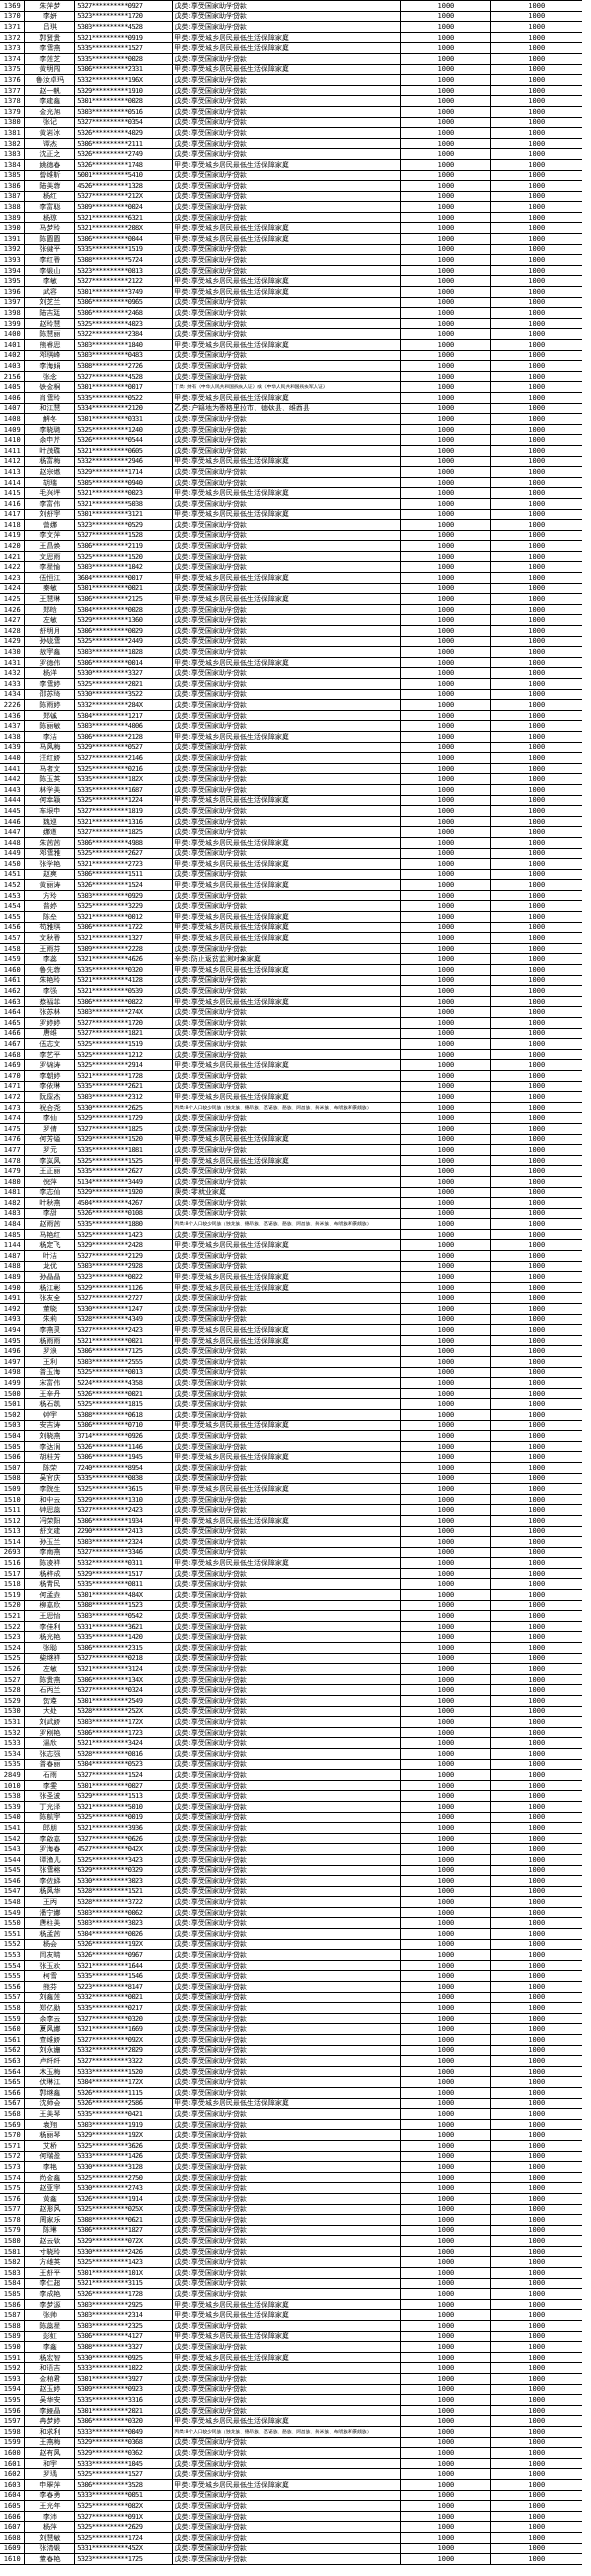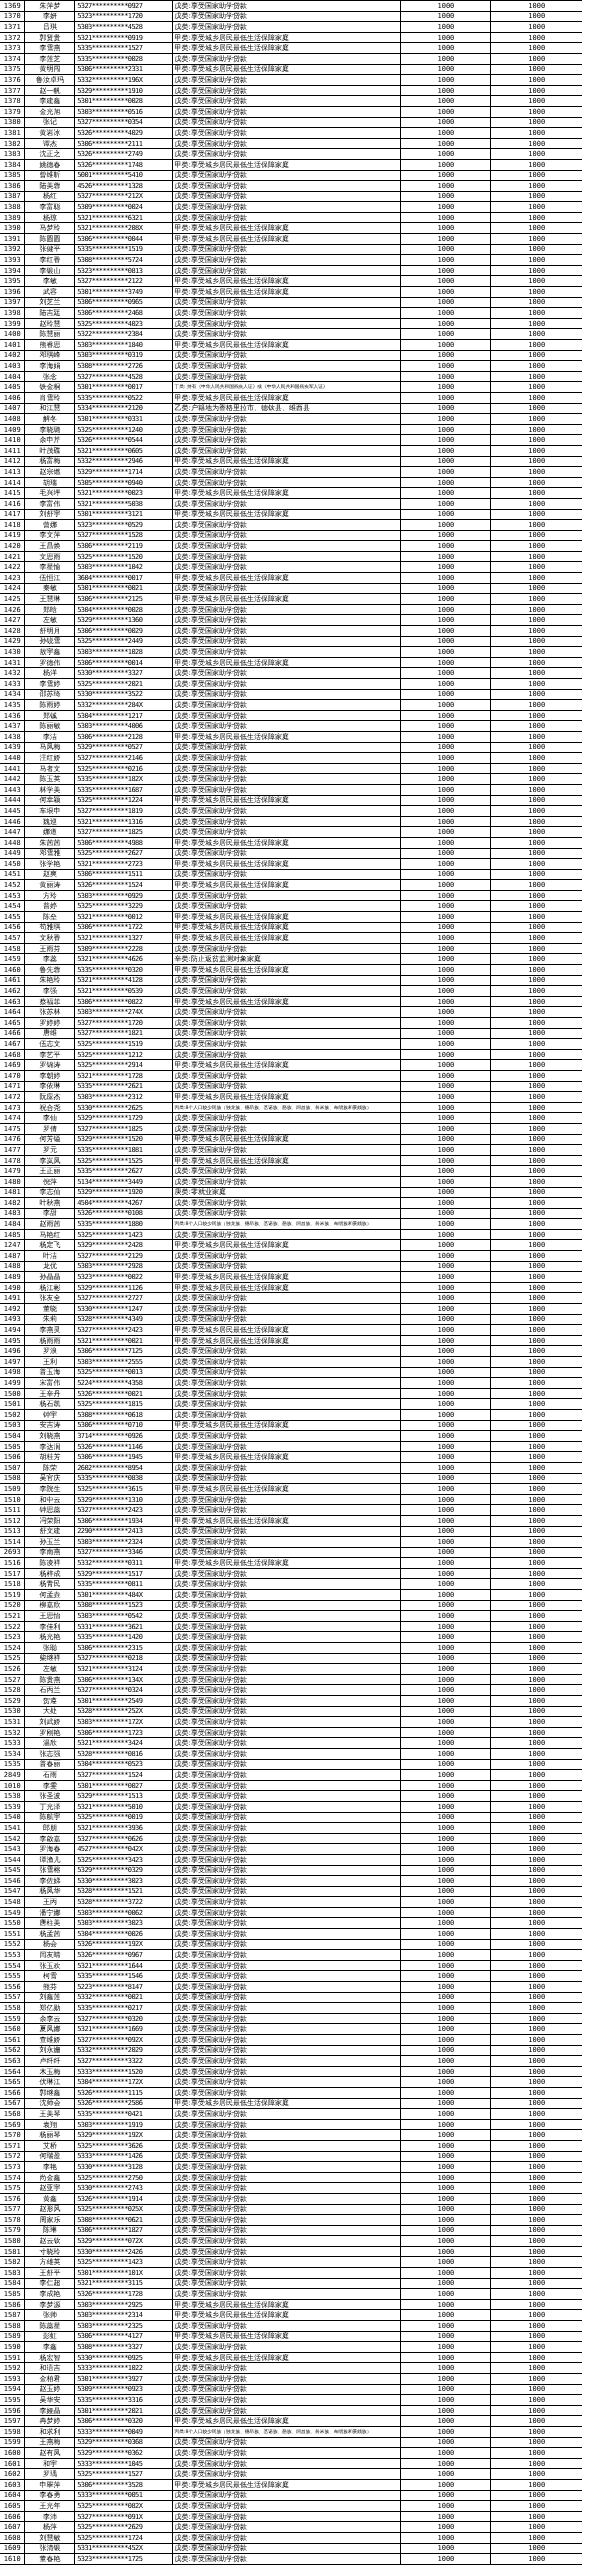--- a/index.html
+++ b/index.html
@@ -279,35 +279,35 @@
       <div class="cell c-num">1401</div>
       <div class="cell c-name">熊睿思</div>
       <div class="cell c-id">5303**********1840</div>
       <div class="cell c-cat">甲类:享受城乡居民最低生活保障家庭</div>
       <div class="cell c-amt1">1000</div>
       <div class="cell c-amt2">1000</div>
     </div>
     <div class="row">
       <div class="cell c-num">1402</div>
       <div class="cell c-name">邓琪峰</div>
-      <div class="cell c-id">5303**********0319</div>
+      <div class="cell c-id">5303**********0483</div>
       <div class="cell c-cat">戊类:享受国家助学贷款</div>
       <div class="cell c-amt1">1000</div>
       <div class="cell c-amt2">1000</div>
     </div>
     <div class="row">
       <div class="cell c-num">1403</div>
       <div class="cell c-name">李海娟</div>
       <div class="cell c-id">5308**********2726</div>
       <div class="cell c-cat">戊类:享受国家助学贷款</div>
       <div class="cell c-amt1">1000</div>
       <div class="cell c-amt2">1000</div>
     </div>
     <div class="row">
-      <div class="cell c-num">1404</div>
+      <div class="cell c-num">2156</div>
       <div class="cell c-name">张念</div>
       <div class="cell c-id">5327**********4528</div>
       <div class="cell c-cat">戊类:享受国家助学贷款</div>
       <div class="cell c-amt1">1000</div>
       <div class="cell c-amt2">1000</div>
     </div>
     <div class="row">
       <div class="cell c-num">1405</div>
       <div class="cell c-name">铁金桐</div>
       <div class="cell c-id">5301**********0017</div>
@@ -541,21 +541,21 @@
     </div>
     <div class="row">
       <div class="cell c-num">1434</div>
       <div class="cell c-name">邵苏琦</div>
       <div class="cell c-id">5330**********3522</div>
       <div class="cell c-cat">戊类:享受国家助学贷款</div>
       <div class="cell c-amt1">1000</div>
       <div class="cell c-amt2">1000</div>
     </div>
     <div class="row">
-      <div class="cell c-num">1435</div>
+      <div class="cell c-num">2226</div>
       <div class="cell c-name">陈雨婷</div>
       <div class="cell c-id">5332**********284X</div>
       <div class="cell c-cat">戊类:享受国家助学贷款</div>
       <div class="cell c-amt1">1000</div>
       <div class="cell c-amt2">1000</div>
     </div>
     <div class="row">
       <div class="cell c-num">1436</div>
       <div class="cell c-name">郑铖</div>
       <div class="cell c-id">5304**********1217</div>
@@ -949,21 +949,21 @@
     </div>
     <div class="row">
       <div class="cell c-num">1485</div>
       <div class="cell c-name">马艳红</div>
       <div class="cell c-id">5325**********1423</div>
       <div class="cell c-cat">戊类:享受国家助学贷款</div>
       <div class="cell c-amt1">1000</div>
       <div class="cell c-amt2">1000</div>
     </div>
     <div class="row">
-      <div class="cell c-num">1247</div>
+      <div class="cell c-num">1144</div>
       <div class="cell c-name">杨定飞</div>
       <div class="cell c-id">5329**********2428</div>
       <div class="cell c-cat">甲类:享受城乡居民最低生活保障家庭</div>
       <div class="cell c-amt1">1000</div>
       <div class="cell c-amt2">1000</div>
     </div>
     <div class="row">
       <div class="cell c-num">1487</div>
       <div class="cell c-name">叶洁</div>
       <div class="cell c-id">5327**********2129</div>
@@ -1119,21 +1119,21 @@
       <div class="cell c-num">1506</div>
       <div class="cell c-name">胡桂芳</div>
       <div class="cell c-id">5306**********1945</div>
       <div class="cell c-cat">甲类:享受城乡居民最低生活保障家庭</div>
       <div class="cell c-amt1">1000</div>
       <div class="cell c-amt2">1000</div>
     </div>
     <div class="row">
       <div class="cell c-num">1507</div>
       <div class="cell c-name">陈荣</div>
-      <div class="cell c-id">2602**********8954</div>
+      <div class="cell c-id">7240**********8954</div>
       <div class="cell c-cat">戊类:享受国家助学贷款</div>
       <div class="cell c-amt1">1000</div>
       <div class="cell c-amt2">1000</div>
     </div>
     <div class="row">
       <div class="cell c-num">1508</div>
       <div class="cell c-name">吴官庆</div>
       <div class="cell c-id">5335**********0838</div>
       <div class="cell c-cat">戊类:享受国家助学贷款</div>
       <div class="cell c-amt1">1000</div>

